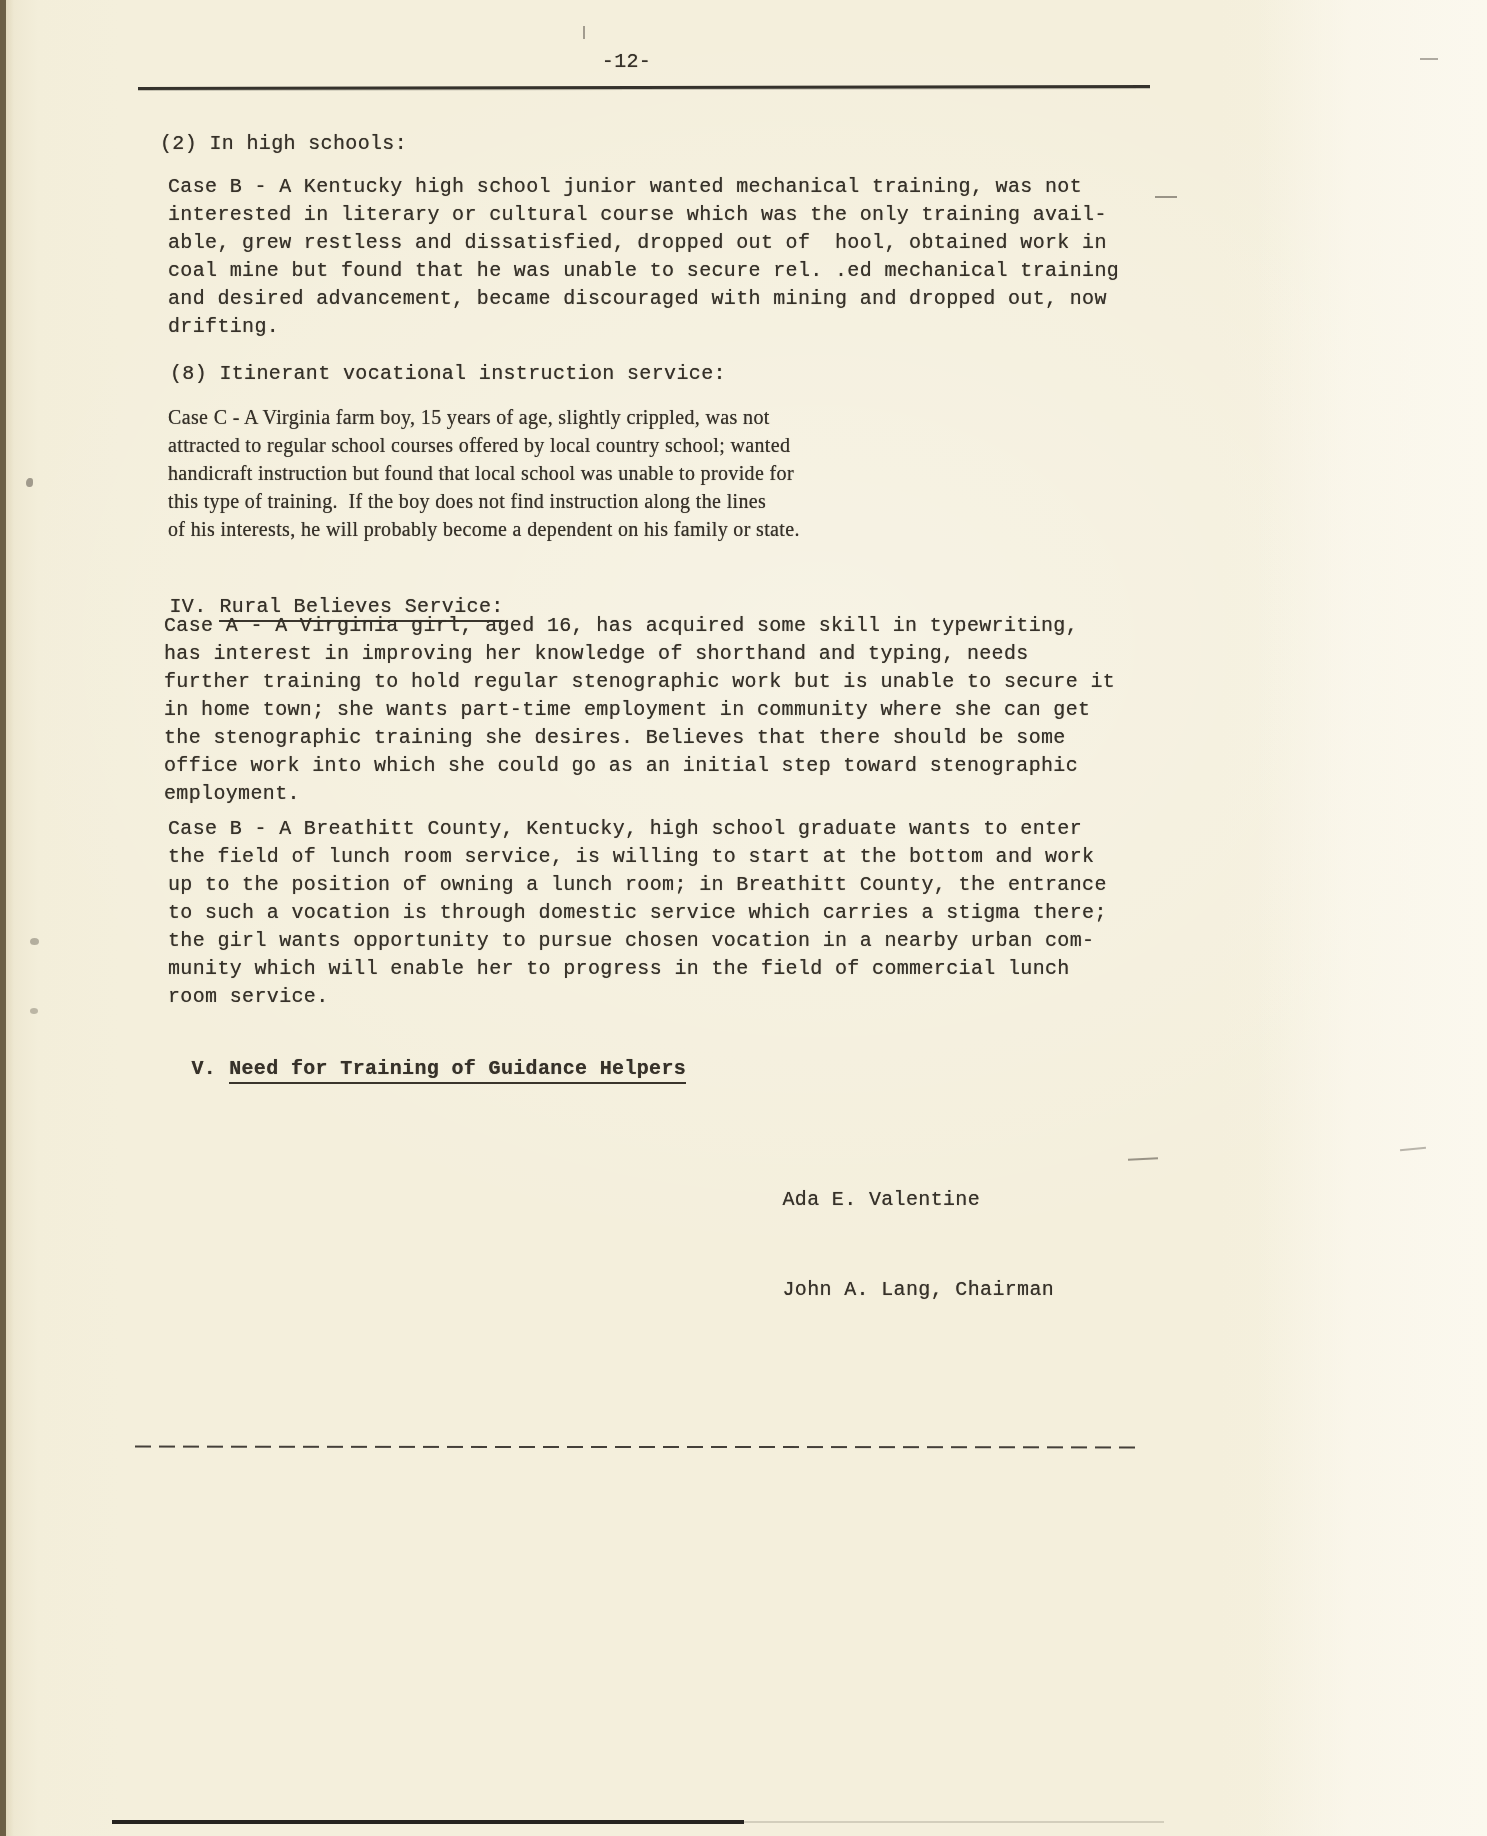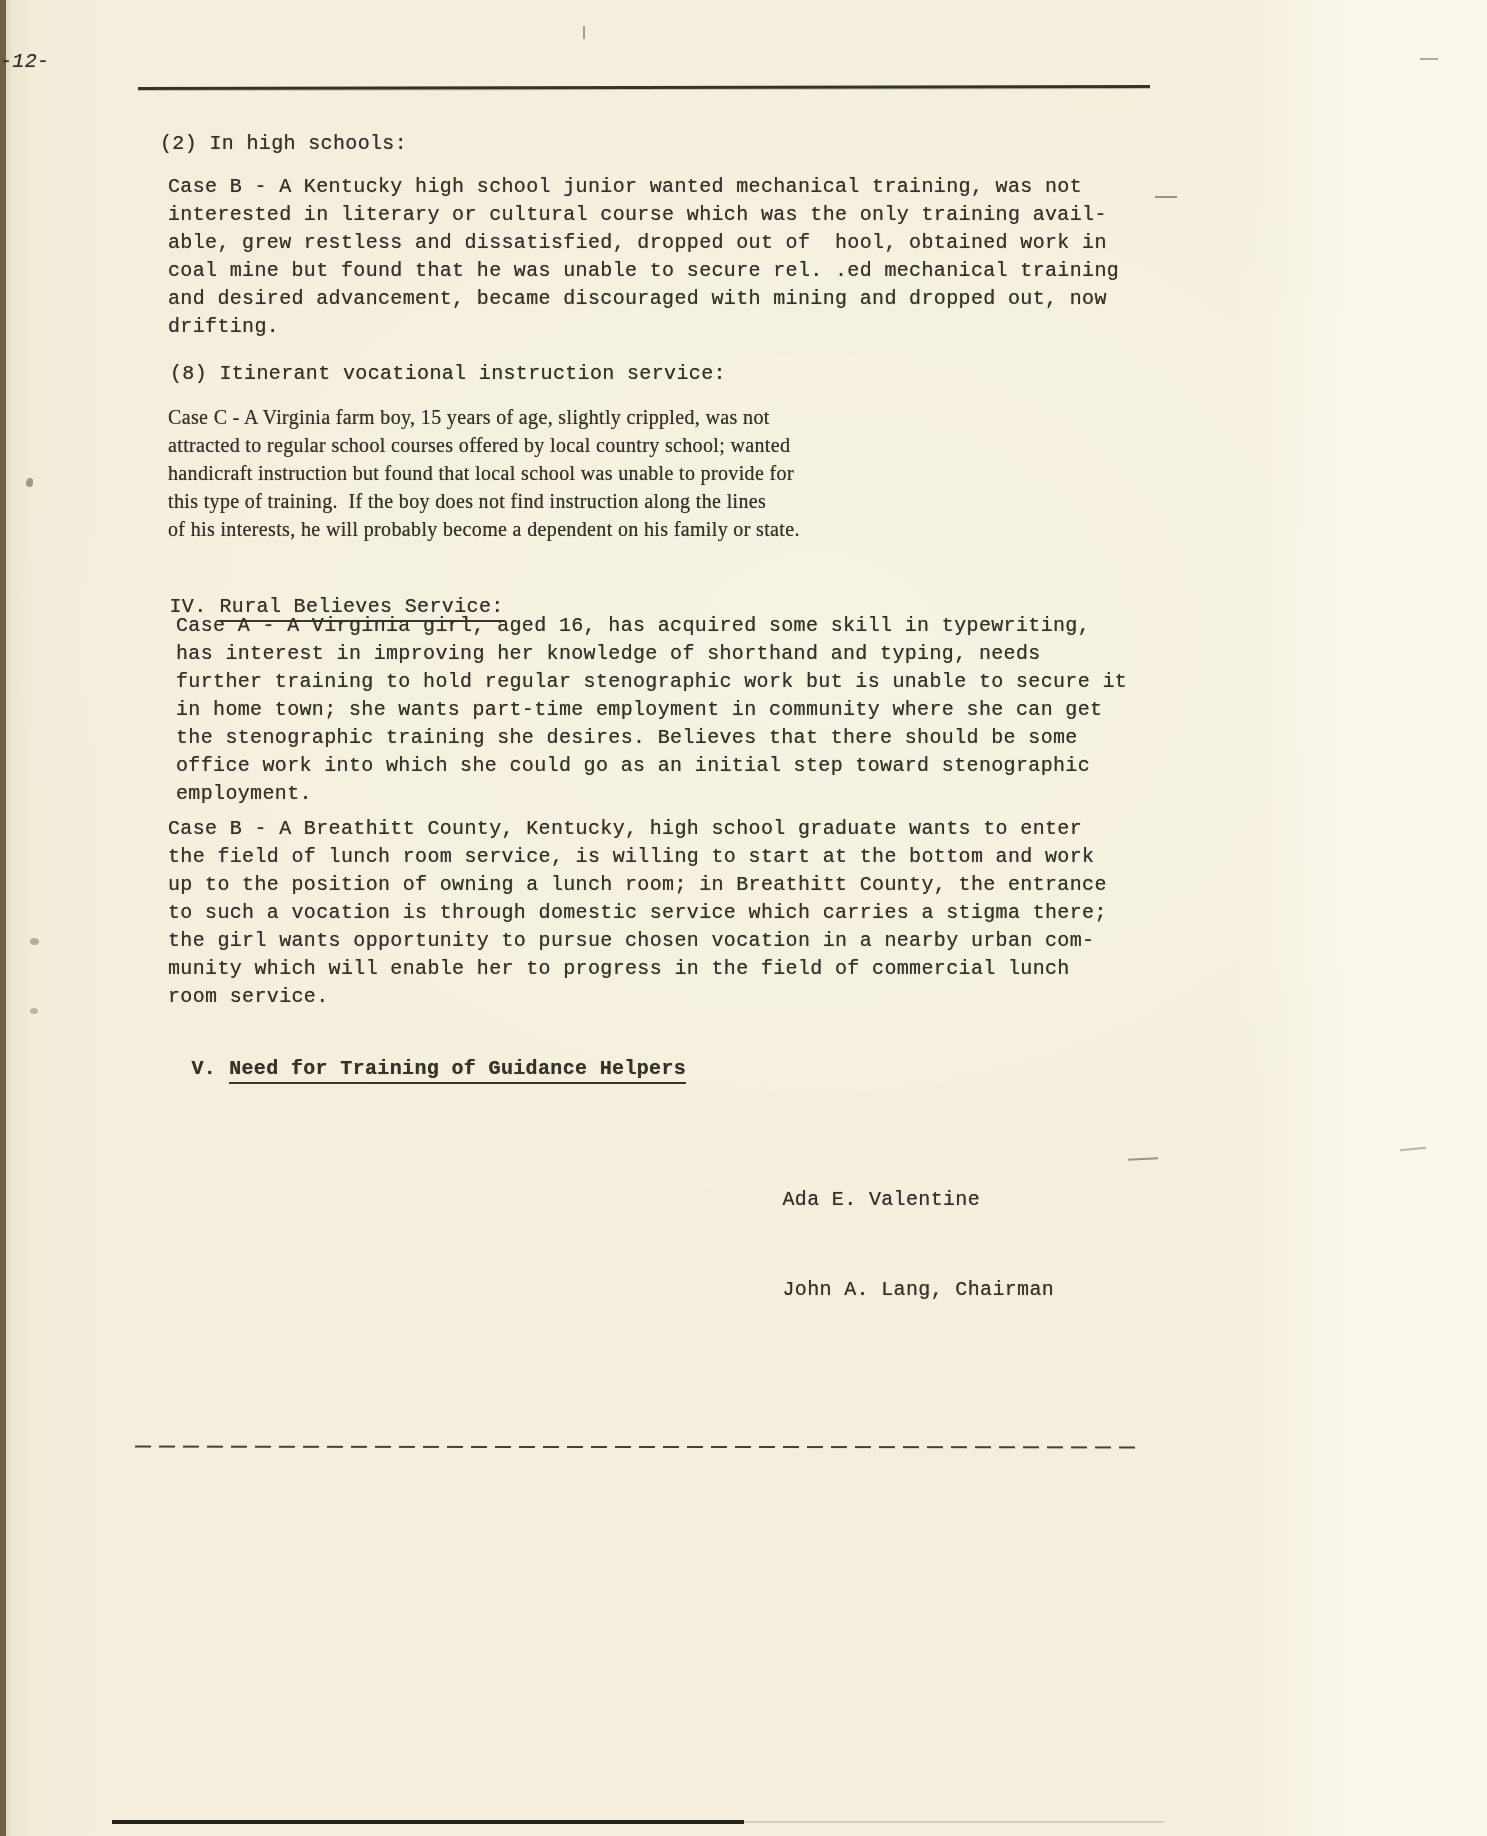--- a/index.html
+++ b/index.html
@@ -19,28 +19,28 @@
   .right-edge{position:absolute;right:0;top:0;width:230px;height:100%;
     background:linear-gradient(90deg,rgba(251,248,238,0),rgba(251,248,238,.7) 40%,#fbf8ee);}
   .txt{
     position:absolute;
     font-size:20px;
     line-height:28px;
     letter-spacing:.35px;
     white-space:pre-wrap;
     text-shadow:0 0 .7px rgba(54,49,41,.75);
   }
-  .page-number{left:0;top:48px;width:1253px;font-style:italic;}
+  .page-number{left:0;top:48px;width:1253px;text-align:center;}
   .rule-top{position:absolute;left:138px;top:86px;width:1012px;height:3px;background:#35322c;transform:rotate(-.1deg);box-shadow:0 1px 0 rgba(53,50,44,.25);}
   .heading2{left:160px;top:130px;}
   .para-caseb1{left:168px;top:173px;width:1010px;}
   .heading3{left:170px;top:360px;}
   .para-casec{left:168px;top:403px;width:1010px;font-family:Liberation Serif, serif;}
   .sec4{left:120px;top:565px;}
-  .para-casea{left:176px;top:612px;width:1010px;font-family:Liberation Mono, monospace;}
+  .para-casea{left:164px;top:612px;width:1010px;font-family:Liberation Mono, monospace;}
   .para-caseb2{left:168px;top:815px;width:1010px;}
   .sec5{left:142px;top:1027px;font-weight:bold;}
   .underline{border-bottom:2px solid #3a352c;padding-bottom:2px;}
   .numeral{margin-right:13px;}
   .signature{left:733px;top:1155px;line-height:30px;}
   .rule-dashed{position:absolute;left:135px;top:1446px;width:1000px;height:2px;
     background:repeating-linear-gradient(90deg,#45403a 0 16px,rgba(69,64,58,0) 16px 24px);transform:rotate(.05deg);}
   .rule-bottom{position:absolute;left:112px;top:1820px;width:632px;height:4px;background:#26231f;}
   .rule-bottom-faint{position:absolute;left:744px;top:1821px;width:420px;height:2px;background:rgba(60,55,45,.18);}
   .speck{position:absolute;background:rgba(62,56,48,.5);}

